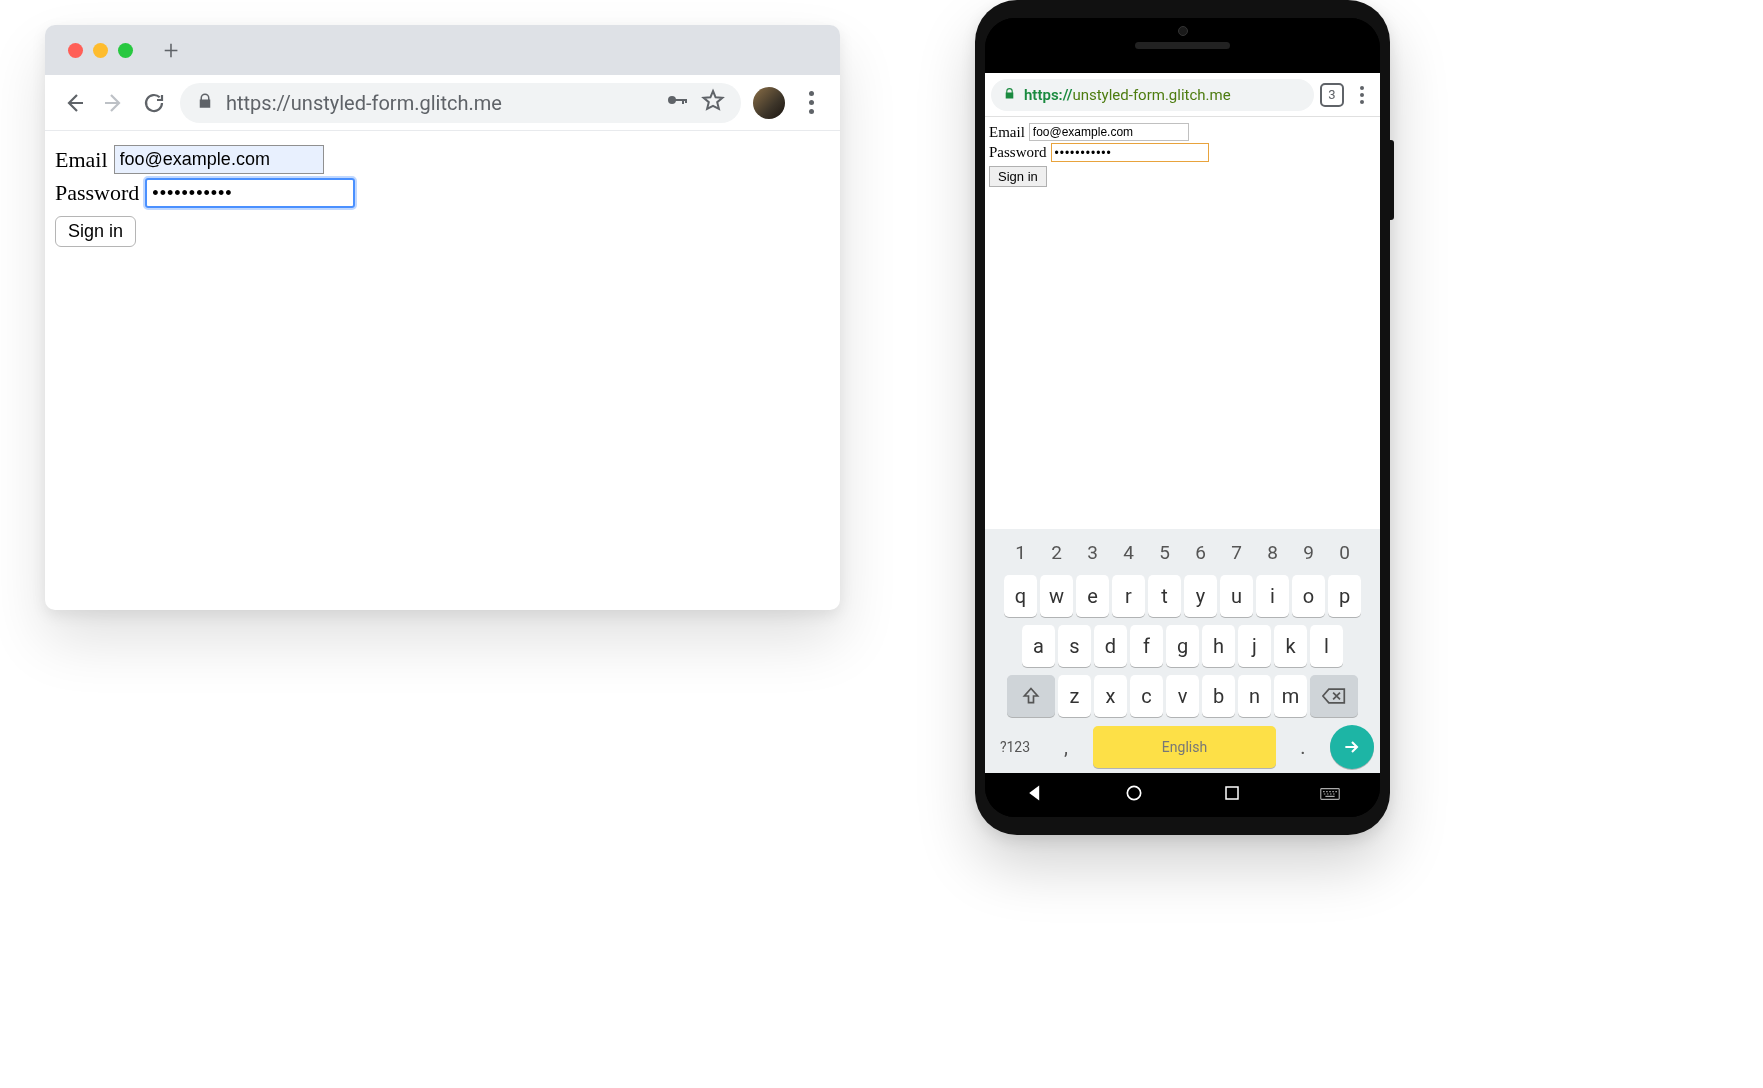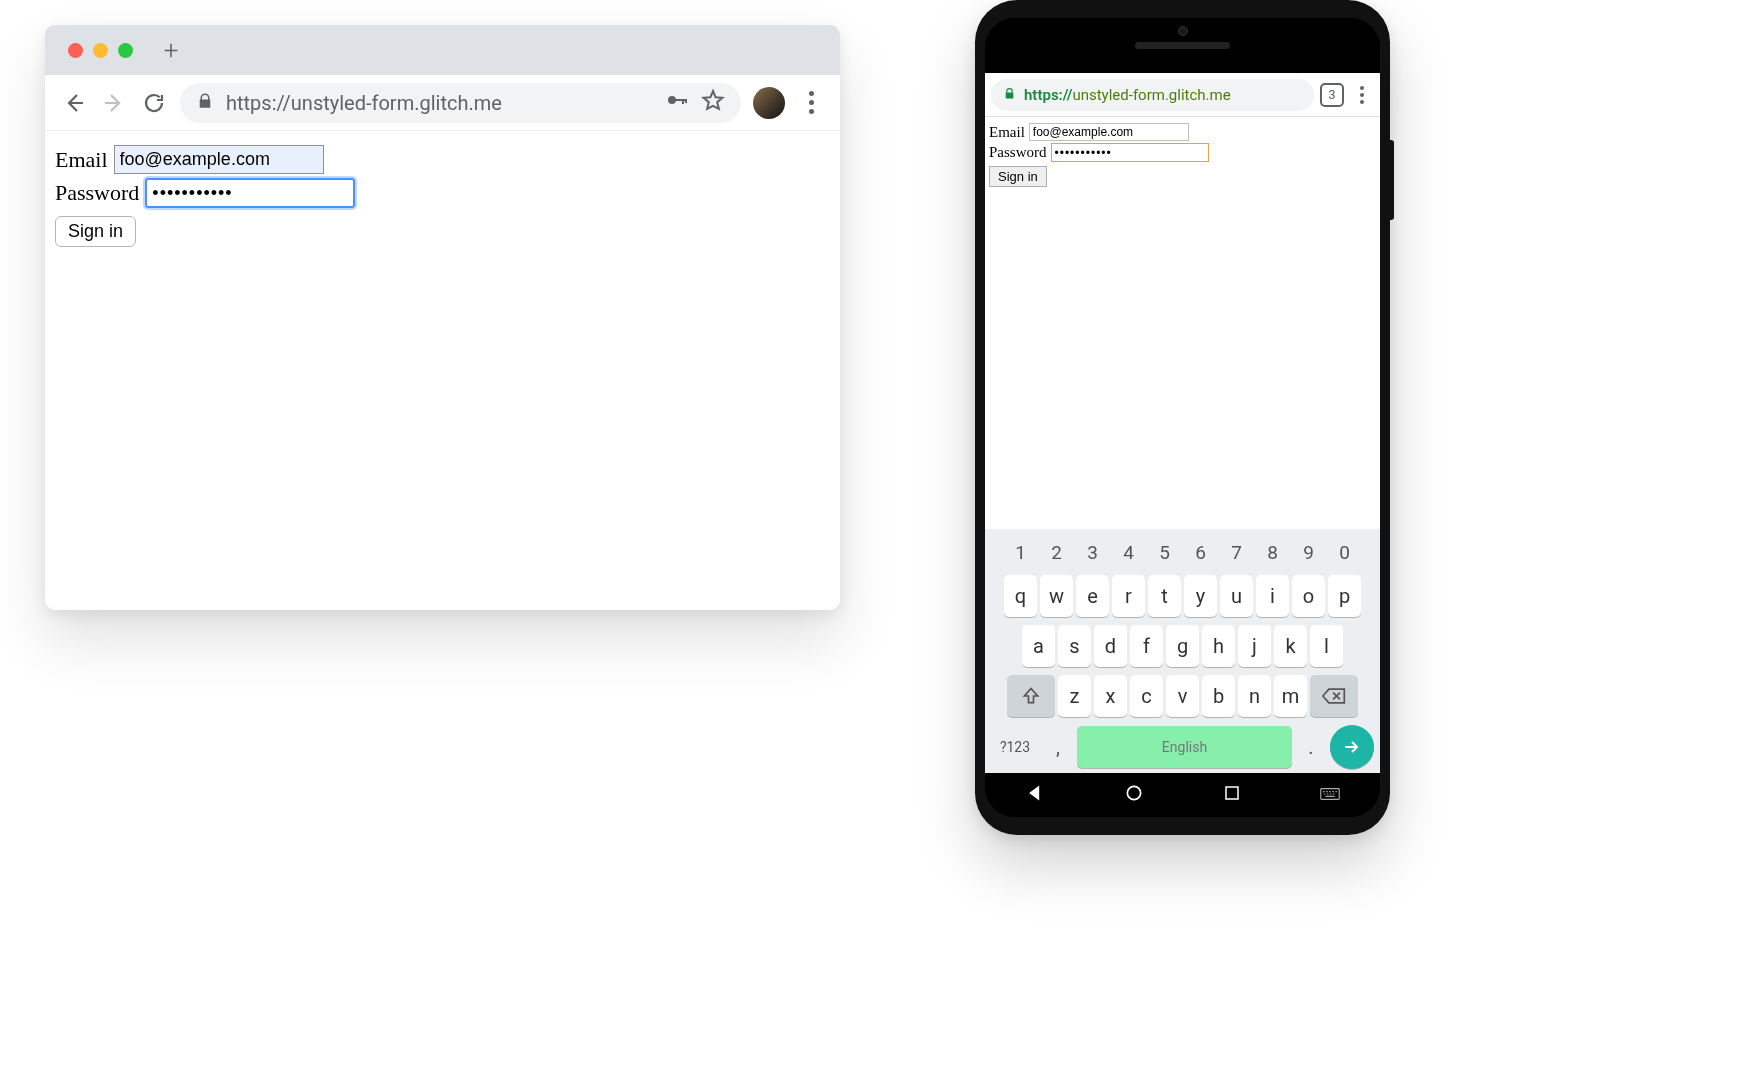--- a/index.html
+++ b/index.html
@@ -242,23 +242,23 @@
       background:#fff;
       border-radius:5px;
       box-shadow:0 1px 0 rgba(0,0,0,0.25);
       width:33px; height:42px;
       display:flex; align-items:center; justify-content:center;
       font-size:20px; color:#333; cursor:pointer;
       font-family: Roboto, sans-serif;
     }
     .key.num { background:transparent; box-shadow:none; font-size:19px; color:#555; height:30px; }
     .key.fn { background:#cfd4d8; width:48px; }
-    .key.space { flex:1; background:#86efac; font-size:14px; color:#777; }
+    .key.space { flex:1; background:#fde047; font-size:14px; color:#777; }
     .key.enter { background:#1db5a5; color:#fff; width:44px; border-radius:50%; height:44px; }
-    .kb-bottom { display:flex; gap:4px; align-items:center; padding:0 3px; }
+    .kb-bottom { display:flex; gap:12px; align-items:center; padding:0 3px; }
     .key.sym { background:transparent; box-shadow:none; font-size:14px; width:48px; color:#555;}
     .key.comma, .key.period { background:transparent; box-shadow:none; width:30px; font-size:20px; color:#555;}
 
     
     .android-nav {
       background:#000;
       height:44px;
       display:flex;
       align-items:center;
       justify-content:space-around;

